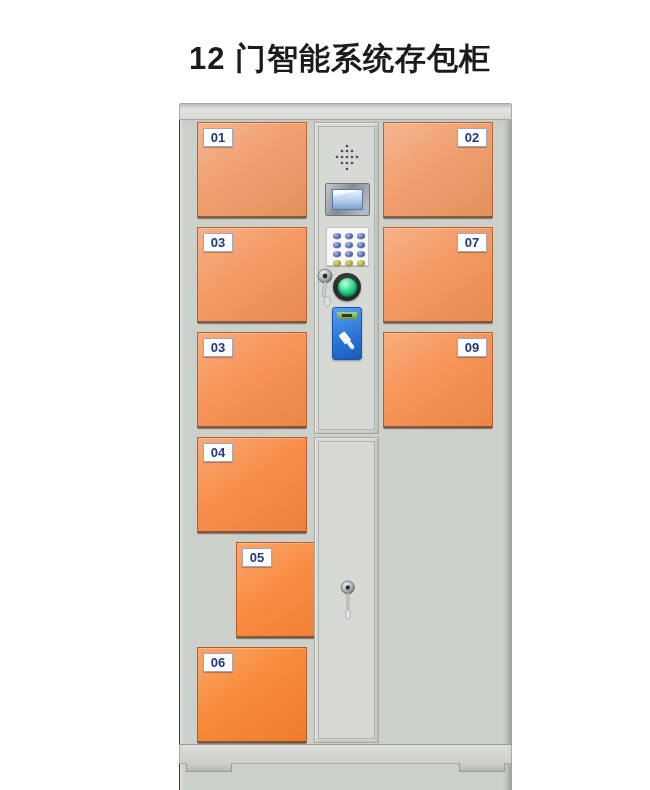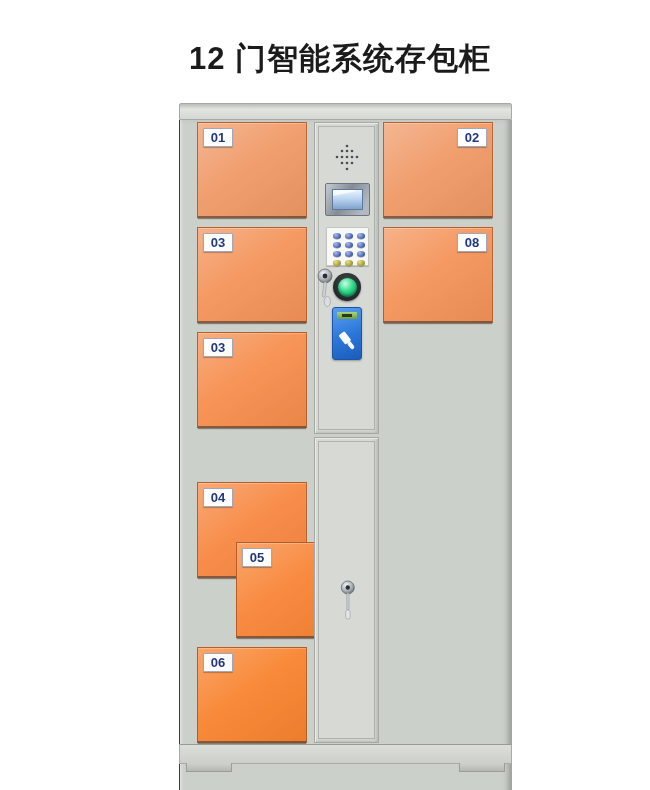--- a/index.html
+++ b/index.html
@@ -50,21 +50,21 @@
     border-bottom:2px solid rgba(74,48,32,.65);
     background-image:linear-gradient(145deg,rgba(255,255,255,.28),rgba(255,240,225,.06) 45%,rgba(120,60,20,.10));
     box-shadow:0 2px 1px -1px rgba(60,40,25,.5), inset 0 1px 0 rgba(255,255,255,.25);
   }
   .door.cl{left:17px;} .door.cr{left:203px;}
   .r0{top:2px;}  .r1{top:107px;} .r2{top:212px;padding-left:32px;}
   .r3{top:317px;} .r4{top:422px;margin-left:39px;} .r5{top:527px;}
   .door.b0{background-color:var(--door-row-0,#f09a68);}
   .door.b1{background-color:var(--door-row-1,#f4945b);}
   .door.b2{background-color:var(--door-row-2,#f68e4e);}
-  .door.b3{background-color:var(--door-row-3,#f78842);margin-top:45px;}
+  .door.b3{background-color:var(--door-row-3,#f78842);}
   .door.b4{background-color:var(--door-row-4,#f88537);}
   .door.b5{background-color:var(--door-row-5,#f88430);}
   .num{
     position:absolute;top:5px;min-width:20px;padding:0 4px;height:17px;line-height:17px;
     background:#fdfdfd;border:1px solid #9fa8bc;border-radius:1px;text-align:center;
     font-size:13px;font-weight:700;color:var(--door-number-color,#21377f);
     box-shadow:0 1px 1px rgba(0,0,0,.25);
   }
   .door.cl .num{left:5px;} .door.cr .num{right:5px;}
 
@@ -171,21 +171,24 @@
         <span class="num">05</span>
         </div>
       <div class="door cl r5 b5">
         <span class="num">06</span>
         </div>
 
       <div class="door cr r0 b0">
         <span class="num">02</span>
         </div>
       <div class="door cr r1 b1">
-        <span class="num">08</span>
+        <span class="num">07</span>
+        </div>
+      <div class="door cr r2 b2">
+        <span class="num">09</span>
         </div>
 
       <div class="ccol upper">
 
         <svg class="speaker" width="30" height="32" viewBox="0 0 30 32">
           <g fill="#4a4f52">
             <circle cx="15" cy="3" r="1.3"></circle>
             <circle cx="10" cy="8" r="1.3"></circle>
               <circle cx="15" cy="8" r="1.3"></circle>
               <circle cx="20" cy="8" r="1.3"></circle>

